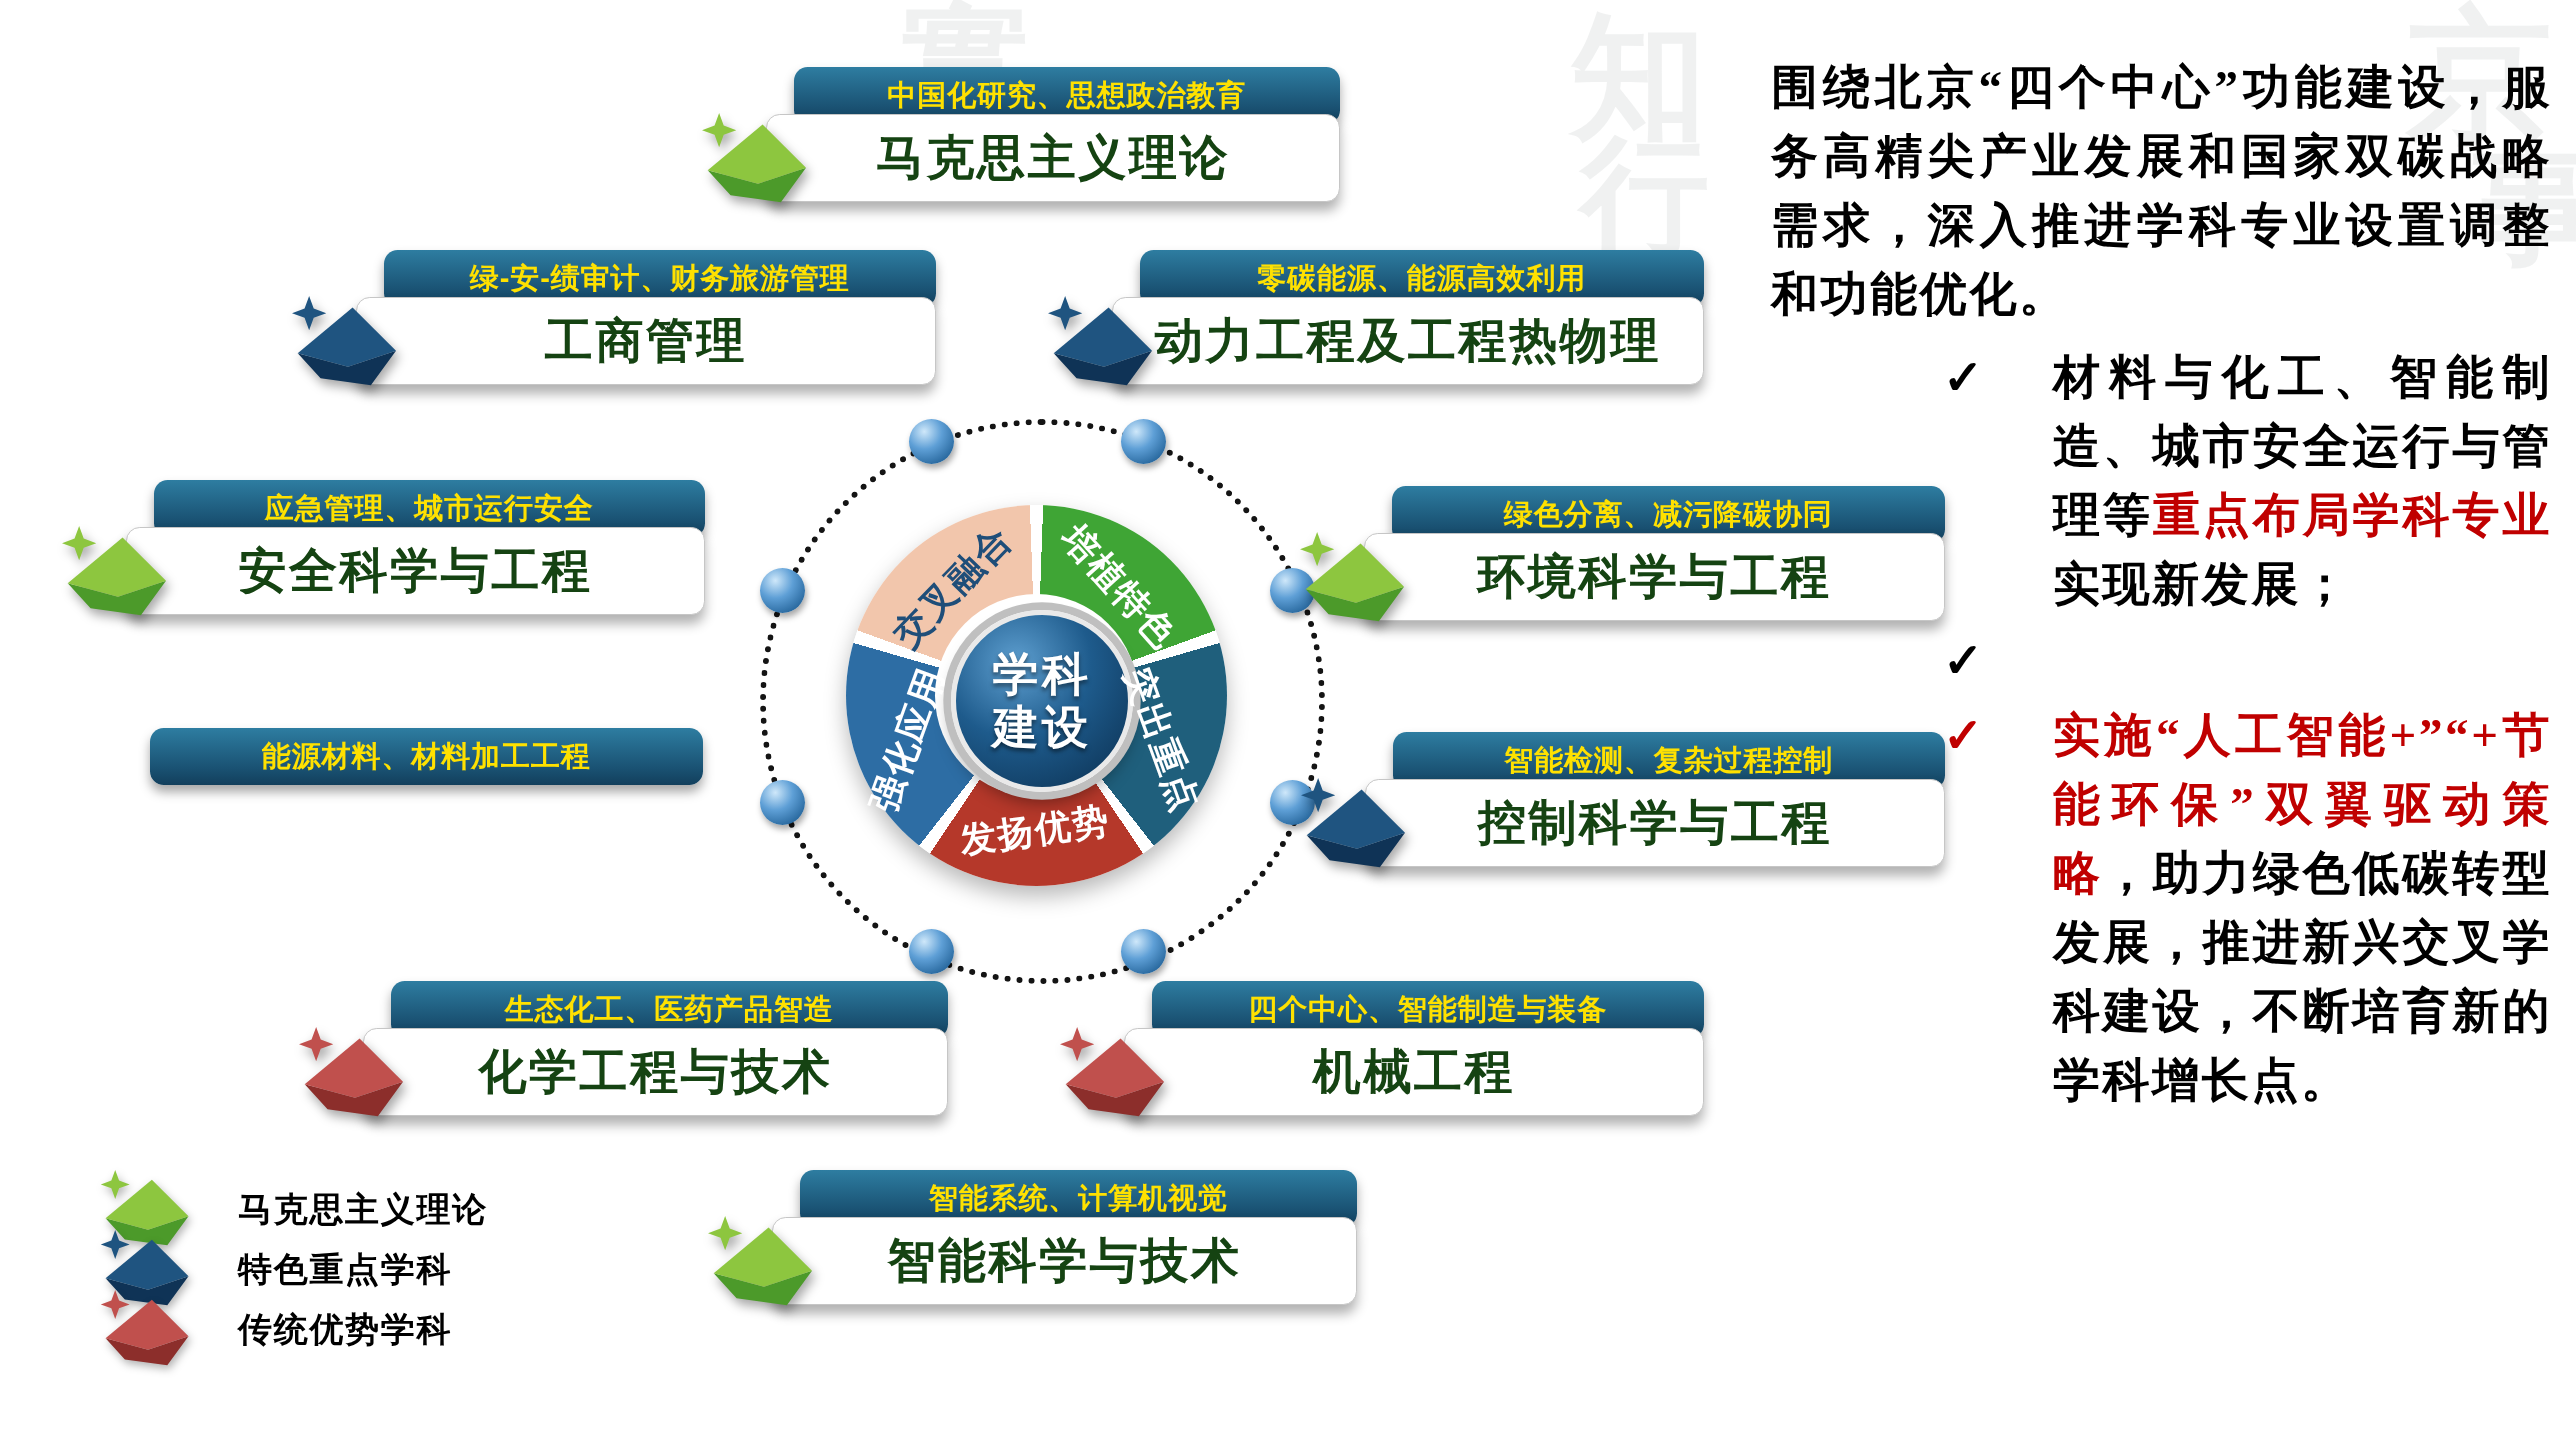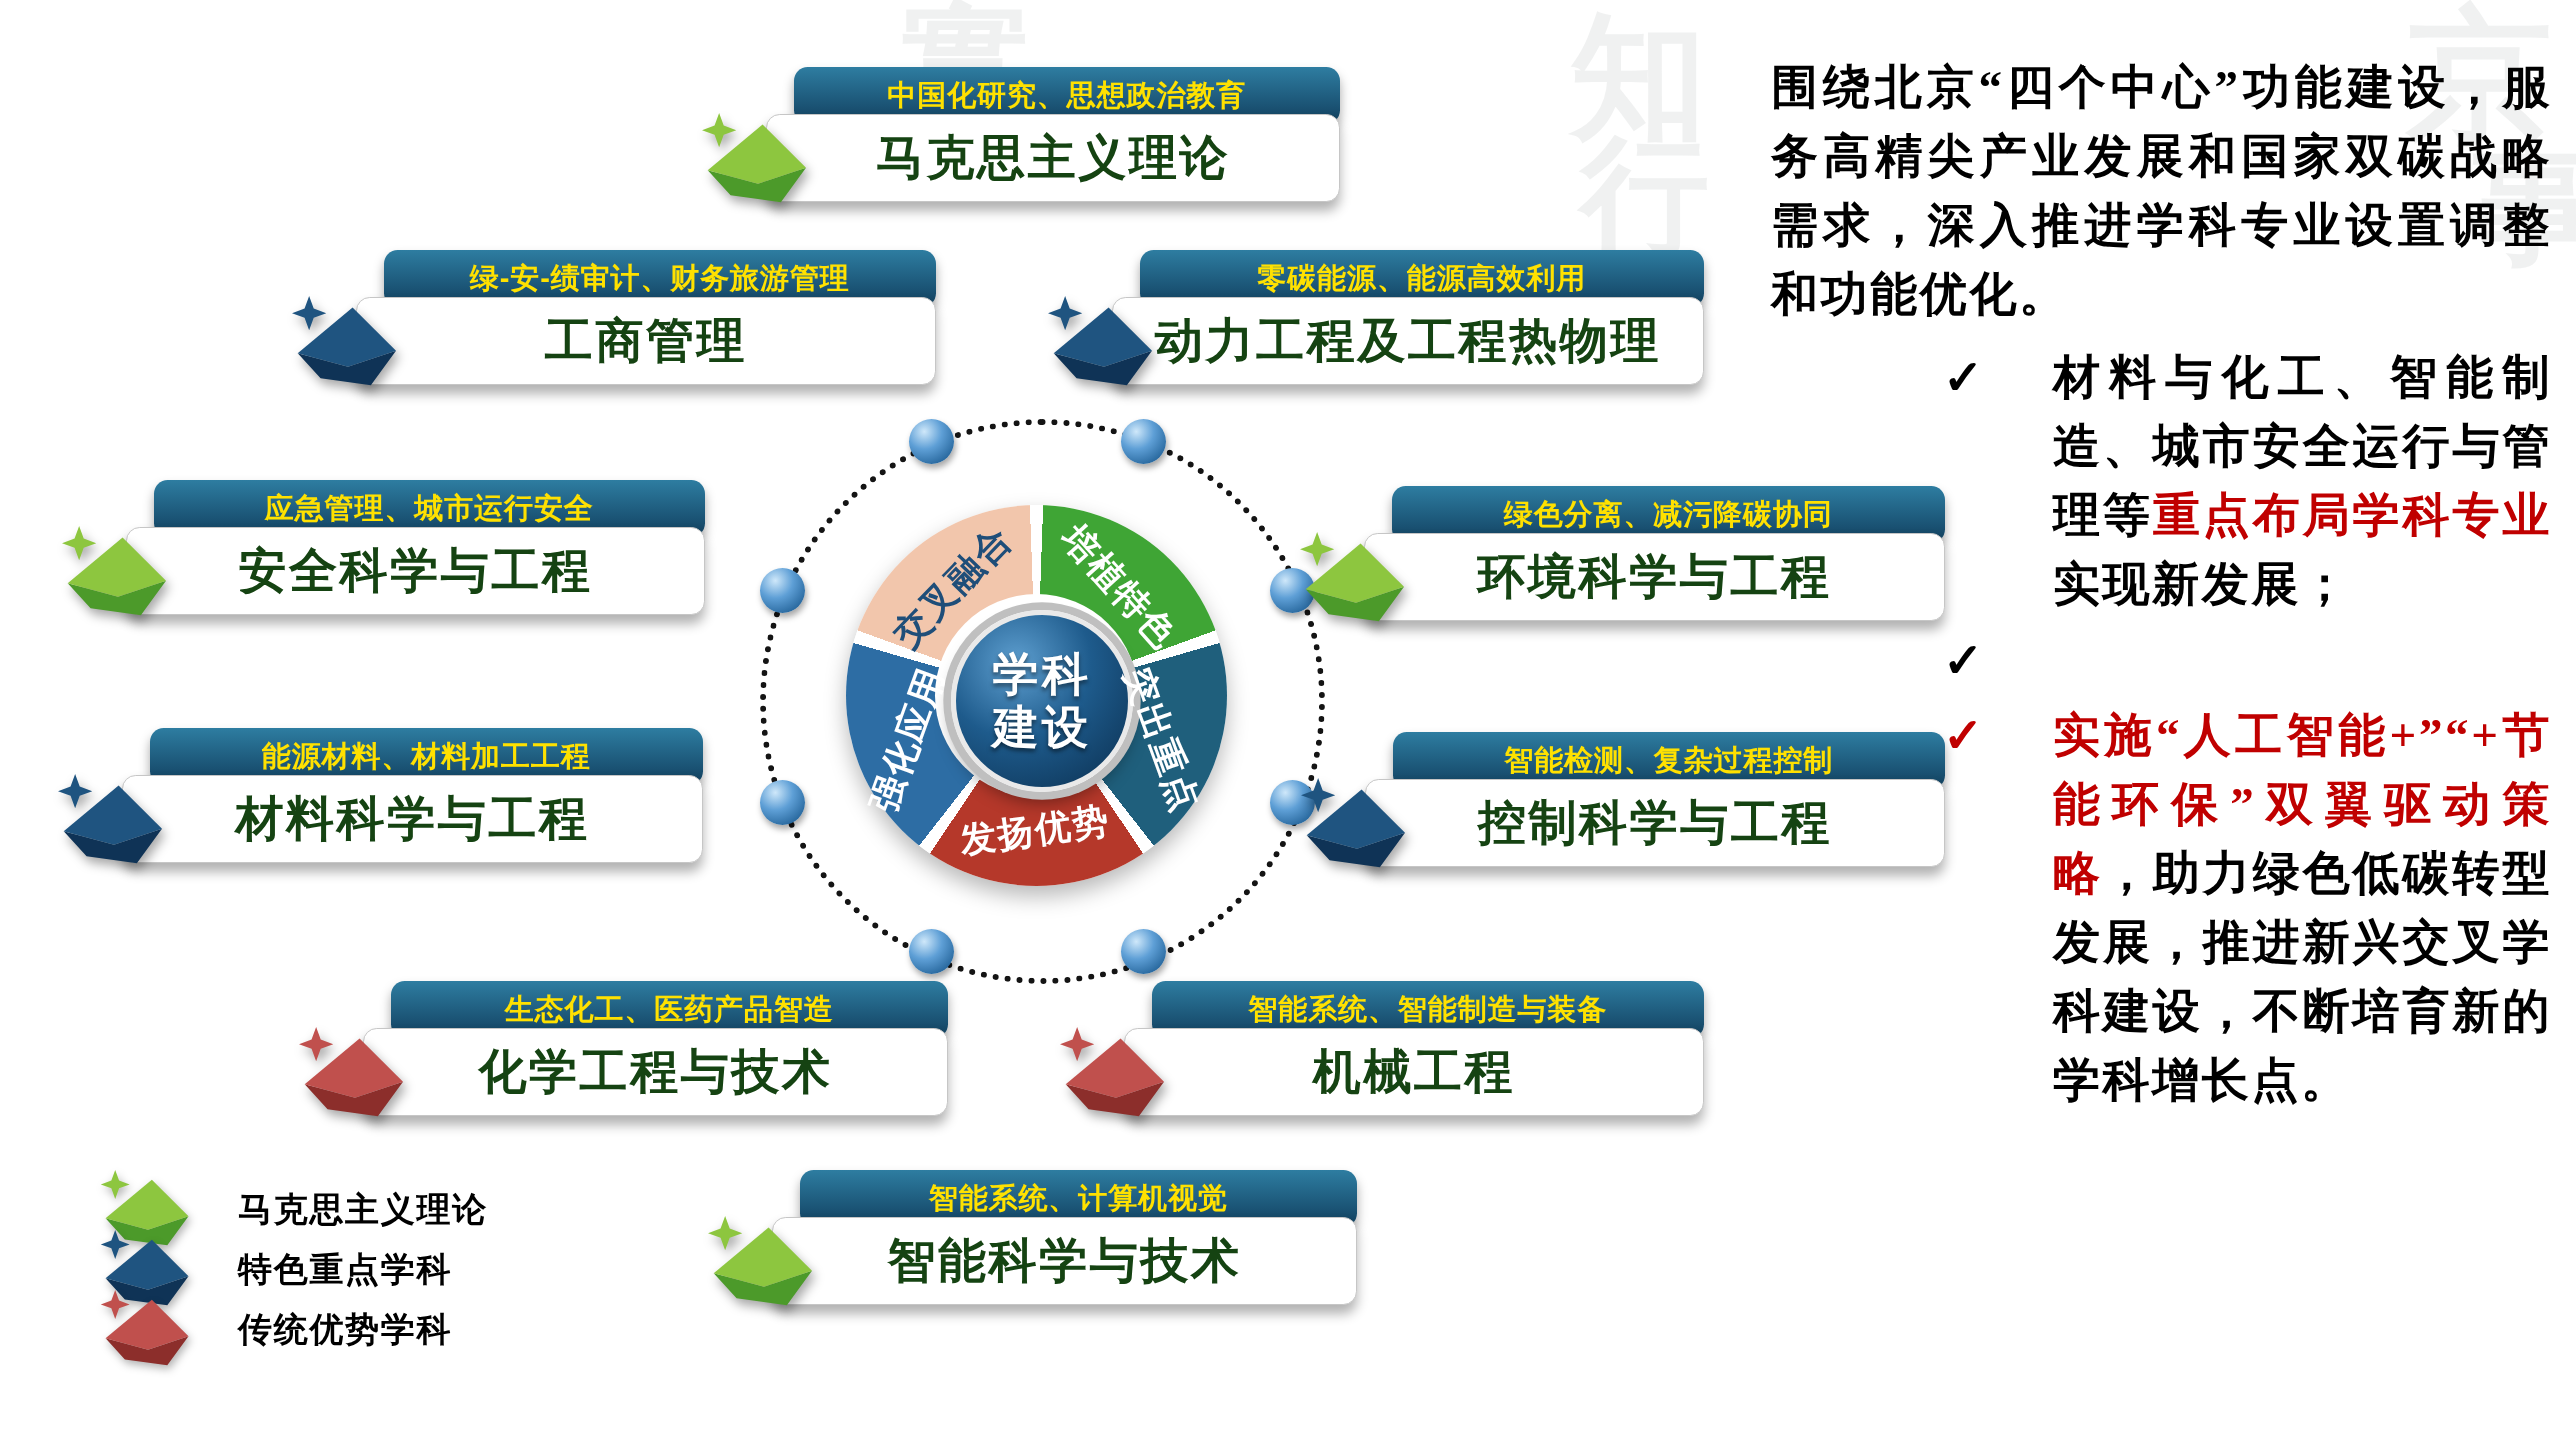--- a/index.html
+++ b/index.html
@@ -175,28 +175,20 @@
     <span class="card-icon origami"><svg viewBox="0 0 100 84" xmlns="http://www.w3.org/2000/svg" class="icon-green">
           <polygon class="p-dark" points="6,50 50,62 92,48 70,78 26,72"></polygon>
           <polygon class="p-light" points="6,50 54,10 92,48 50,62"></polygon>
           <polygon class="p-star" points="16,0 20,11 31,15 20,19 16,30 12,19 1,15 12,11"></polygon>
         </svg></span>
     <span class="card-title">环境科学与工程</span>
   </div>
 </div>
 <div class="card c5">
   <div class="card-hdr">能源材料、材料加工工程</div>
-  <div class="card-body">
-    <span class="card-icon origami"><svg viewBox="0 0 100 84" xmlns="http://www.w3.org/2000/svg" class="icon-blue">
-          <polygon class="p-dark" points="6,50 50,62 92,48 70,78 26,72"></polygon>
-          <polygon class="p-light" points="6,50 54,10 92,48 50,62"></polygon>
-          <polygon class="p-star" points="16,0 20,11 31,15 20,19 16,30 12,19 1,15 12,11"></polygon>
-        </svg></span>
-    <span class="card-title">材料科学与工程</span>
-  </div>
 </div>
 <div class="card c6">
   <div class="card-hdr">智能检测、复杂过程控制</div>
   <div class="card-body">
     <span class="card-icon origami"><svg viewBox="0 0 100 84" xmlns="http://www.w3.org/2000/svg" class="icon-blue">
           <polygon class="p-dark" points="6,50 50,62 92,48 70,78 26,72"></polygon>
           <polygon class="p-light" points="6,50 54,10 92,48 50,62"></polygon>
           <polygon class="p-star" points="16,0 20,11 31,15 20,19 16,30 12,19 1,15 12,11"></polygon>
         </svg></span>
     <span class="card-title">控制科学与工程</span>
@@ -207,21 +199,21 @@
   <div class="card-body">
     <span class="card-icon origami"><svg viewBox="0 0 100 84" xmlns="http://www.w3.org/2000/svg" class="icon-red">
           <polygon class="p-dark" points="6,50 50,62 92,48 70,78 26,72"></polygon>
           <polygon class="p-light" points="6,50 54,10 92,48 50,62"></polygon>
           <polygon class="p-star" points="16,0 20,11 31,15 20,19 16,30 12,19 1,15 12,11"></polygon>
         </svg></span>
     <span class="card-title">化学工程与技术</span>
   </div>
 </div>
 <div class="card c8">
-  <div class="card-hdr">智能系统、智能制造与装备</div>
+  <div class="card-hdr">四个中心、智能制造与装备</div>
   <div class="card-body">
     <span class="card-icon origami"><svg viewBox="0 0 100 84" xmlns="http://www.w3.org/2000/svg" class="icon-red">
           <polygon class="p-dark" points="6,50 50,62 92,48 70,78 26,72"></polygon>
           <polygon class="p-light" points="6,50 54,10 92,48 50,62"></polygon>
           <polygon class="p-star" points="16,0 20,11 31,15 20,19 16,30 12,19 1,15 12,11"></polygon>
         </svg></span>
     <span class="card-title">机械工程</span>
   </div>
 </div>
 <div class="card c9">

